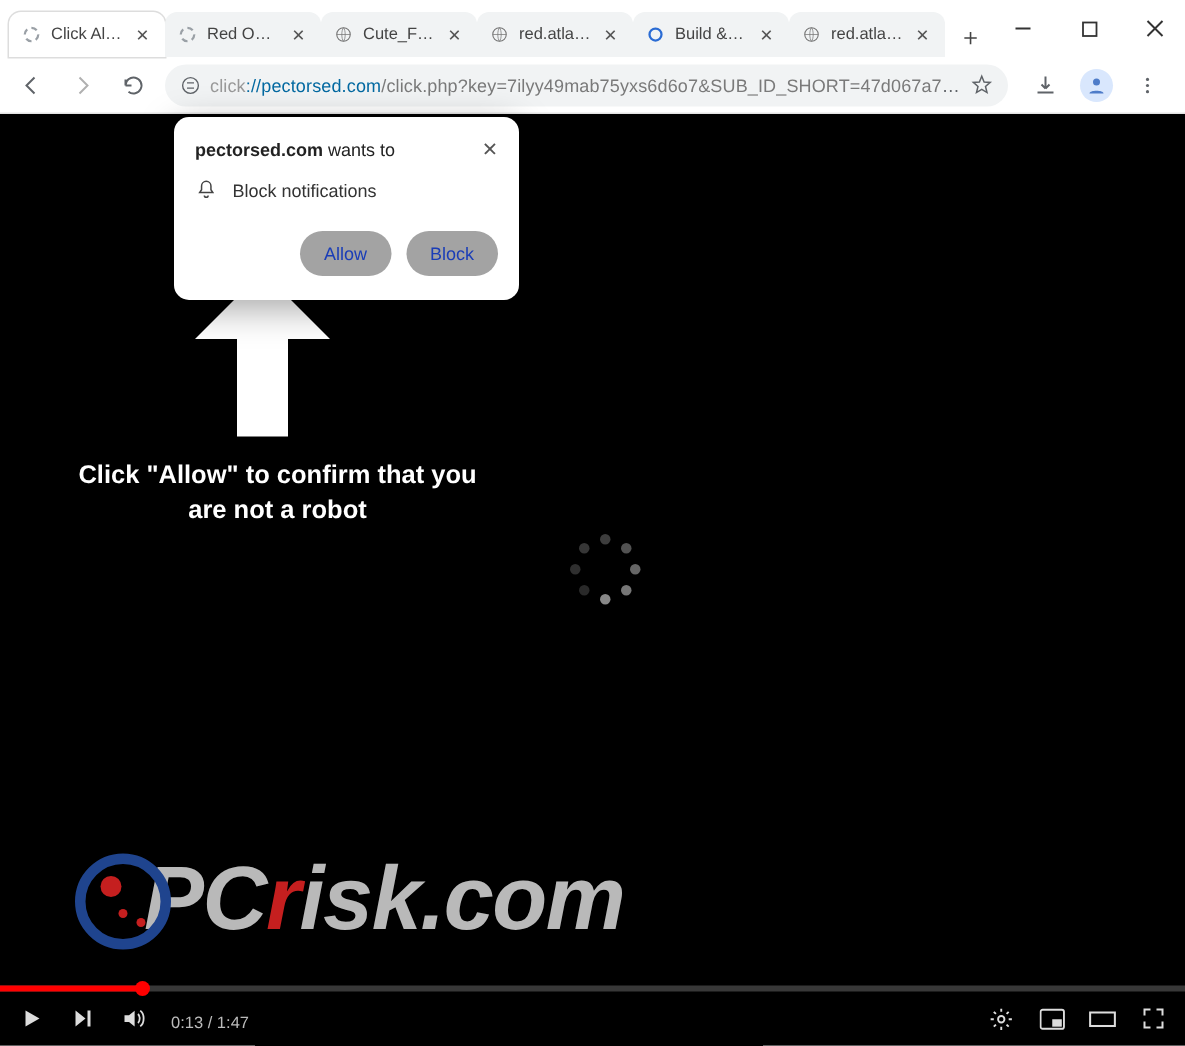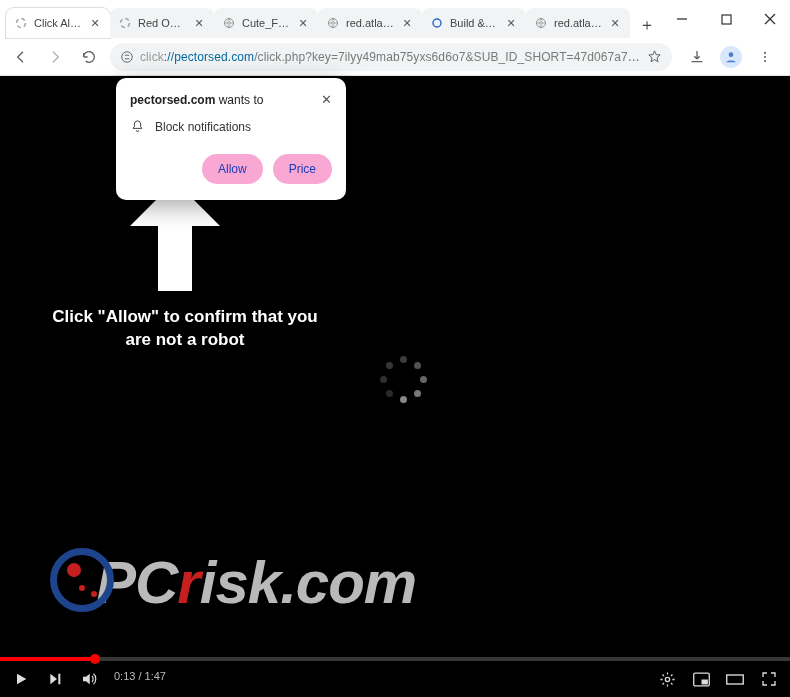--- a/index.html
+++ b/index.html
@@ -32,46 +32,46 @@
 
   
   .content { position:absolute; top:76px; left:0; right:0; bottom:0; background:#000; }
 
   
   .perm { position:absolute; top:2px; left:88px; width:230px; background:#fff; border-radius:10px; box-shadow:0 6px 24px rgba(0,0,0,.35); padding:14px 14px 16px 14px; z-index:50;margin-left:28px; }
   .perm-head { display:flex; align-items:center; justify-content:space-between; font-size:12px; color:#222; }
   .perm-head b { font-weight:600; }
   .perm-row { display:flex; align-items:center; gap:10px; margin-top:12px; font-size:12px; color:#333; }
   .perm-actions { display:flex; justify-content:flex-end; gap:10px; margin-top:20px; }
-  .perm-btn { height:30px; padding:0 16px; border-radius:15px; background:#f9a8d4; color:#1a3db7; font-size:12px; display:flex; align-items:center; justify-content:center; border:none; }
+  .perm-btn { height:30px; padding:0 16px; border-radius:15px; background:#a3a3a3; color:#1a3db7; font-size:12px; display:flex; align-items:center; justify-content:center; border:none; }
 
   
   .arrow-wrap { position:absolute; left:120px; top:95px; }
   .msg { position:absolute; left:40px; top:230px; width:290px; color:#fff; font-size:17px; text-align:center; font-weight:600; line-height:1.35; }
 
   
   .spinner { position:absolute; left:380px; top:280px; width:46px; height:46px; }
   .spinner span { position:absolute; width:7px; height:7px; background:#888; border-radius:50%; }
 
   
-  .watermark { position:absolute; left:50px; bottom:80px; display:flex; align-items:flex-start; opacity:.92; }
+  .watermark { position:absolute; left:50px; bottom:64px; display:flex; align-items:flex-end; opacity:.92; }
   .wm-circle { width:64px; height:64px; border:7px solid #224a9b; border-radius:50%; position:relative; margin-right:-18px; z-index:2; }
   .wm-circle::before { content:""; position:absolute; width:14px; height:14px; background:#d62222; border-radius:50%; left:10px; top:8px; }
   .wm-circle::after { content:""; position:absolute; width:6px; height:6px; background:#d62222; border-radius:50%; left:22px; top:30px; box-shadow: 12px 6px 0 0 #d62222; }
   .wm-text { font-family: Arial, sans-serif; font-size:60px; font-weight:700; font-style:italic; color:#c9c9c9; letter-spacing:-1px; text-shadow:2px 2px 0 #000; }
   .wm-text .r { color:#d62222; }
 
   
   .progress { position:absolute; left:0; right:0; bottom:36px; height:4px; background:rgba(255,255,255,.22); }
   .progress-fill { height:100%; width:12%; background:#ff0000; }
   .progress-dot { position:absolute; left:12%; top:-3px; width:10px; height:10px; border-radius:50%; background:#ff0000; transform:translateX(-50%); }
 
   
   .player { position:absolute; left:0; right:0; bottom:0; height:36px; display:flex; align-items:center; padding:0 12px; color:#ddd; gap:16px; }
-  .p-left { display:flex; align-items:flex-start; gap:16px; }
+  .p-left { display:flex; align-items:flex-end; gap:16px; }
   .p-icon { width:18px; height:18px; display:flex;align-items:center;justify-content:center; }
   .p-time { font-size:11px; color:#bbb; }
   .p-right { margin-left:auto; display:flex; align-items:center; gap:16px; }
 
   svg { display:block; }
 </style>
 </head>
 <body>
 
 <div class="titlebar">
@@ -230,21 +230,21 @@
     <div class="perm-row">
       <span>
         <svg width="15" height="15" viewBox="0 0 24 24">
             <path d="M12 3a5 5 0 0 0-5 5v4l-2 3h14l-2-3V8a5 5 0 0 0-5-5zm-2 15a2 2 0 0 0 4 0" fill="none" stroke="#444" stroke-width="1.6"></path>
           </svg>
       </span>
       <span>Block notifications</span>
     </div>
     <div class="perm-actions">
       <button class="perm-btn">Allow</button>
-      <button class="perm-btn">Price</button>
+      <button class="perm-btn">Block</button>
     </div>
   </div>
 
   <div class="arrow-wrap">
     <svg width="110" height="130" viewBox="0 0 110 130">
       <path d="M55 10 L100 55 L72 55 L72 120 L38 120 L38 55 L10 55 Z" fill="#fff"></path>
     </svg>
   </div>
 
   <div class="msg">Click "Allow" to confirm that you are not a robot</div>

